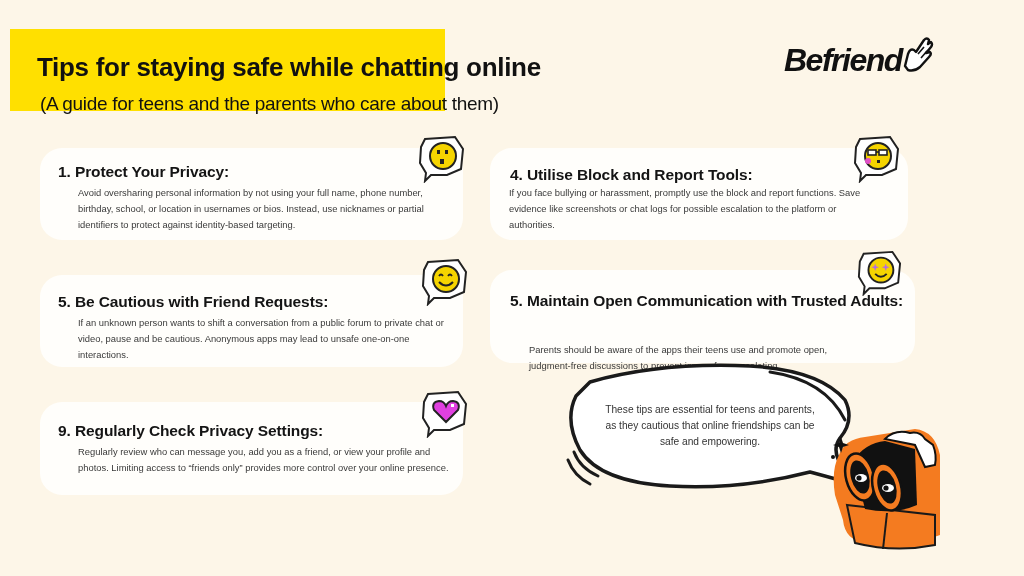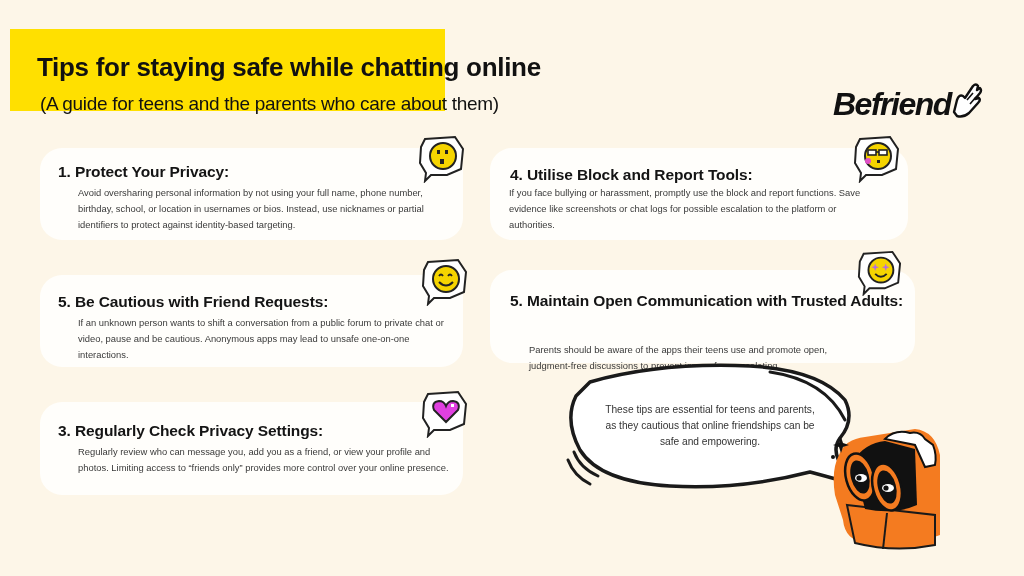--- a/index.html
+++ b/index.html
@@ -19,22 +19,22 @@
       position: absolute; left: 37px; top: 52px;
       font-size: 26px; font-weight: 700; letter-spacing: -0.3px;
       white-space: nowrap; color: #111;
     }
     .subtitle {
       position: absolute; left: 40px; top: 93px;
       font-size: 19px; font-weight: 400; letter-spacing: -0.3px;
       white-space: nowrap; color: #111;
     }
     .logo {
-      position: absolute; left: 833px; top: 42px;
-      display: flex; align-items: center; margin-top: 44px;
+      position: absolute; left: 784px; top: 42px;
+      display: flex; align-items: flex-start;
     }
     .logo-text {
       font-size: 32px; font-weight: 900; font-style: italic;
       letter-spacing: -1.5px; color: #111;
     }
     .logo-hand { margin-left: 0px; margin-top: -6px; }
 
     .card {
       position: absolute;
       background: #fffefb;
@@ -93,21 +93,21 @@
 <div class="sticker" style="left:420px;top:256px;">
   <svg width="48" height="50" viewBox="0 0 48 50">
     <path d="M8 6 L38 4 L46 16 L44 36 L30 42 L14 42 L8 48 L9 40 L3 30 L4 14 Z" fill="#fff" stroke="#222" stroke-width="2"></path>
     <circle cx="26" cy="23" r="13" fill="#f5d400" stroke="#222" stroke-width="2"></circle>
     <path d="M19 20 Q21 17 23 20 M28 20 Q30 17 32 20" stroke="#222" stroke-width="1.8" fill="none"></path>
     <path d="M19 26 Q26 33 33 26" stroke="#222" stroke-width="2" fill="none"></path>
   </svg>
 </div>
 
 <div class="card" style="left:40px;top:402px;width:423px;height:93px;"></div>
-<div class="card-title" style="left:58px;top:422px;">3. Regularly Check Privacy Settings:</div>
+<div class="card-title" style="left:58px;top:422px;">9. Regularly Check Privacy Settings:</div>
 <div class="card-body" style="left:78px;top:444px;width:375px;">Regularly review who can message you, add you as a friend, or view your profile and photos. Limiting access to “friends only” provides more control over your online presence.</div>
 <div class="sticker" style="left:420px;top:388px;">
   <svg width="48" height="50" viewBox="0 0 48 50">
     <path d="M8 6 L38 4 L46 16 L44 36 L30 42 L14 42 L8 48 L9 40 L3 30 L4 14 Z" fill="#fff" stroke="#222" stroke-width="2"></path>
     <path d="M26 34 L14 22 Q11 14 19 13 Q24 13 26 18 Q28 13 33 13 Q41 14 38 22 Z" fill="#e040e0" stroke="#222" stroke-width="2"></path>
     <rect x="31" y="16" width="3" height="3" fill="#fff"></rect>
   </svg>
 </div>
 
 <div class="card" style="left:490px;top:148px;width:418px;height:92px;"></div>

